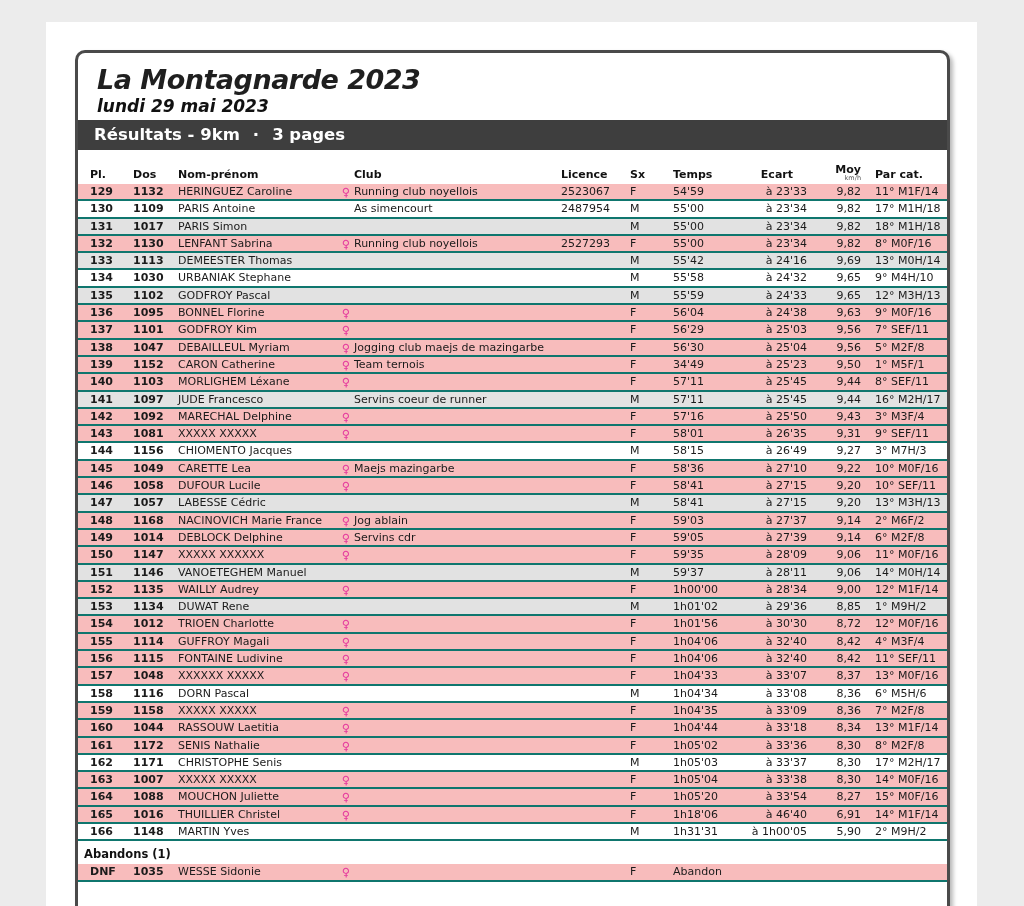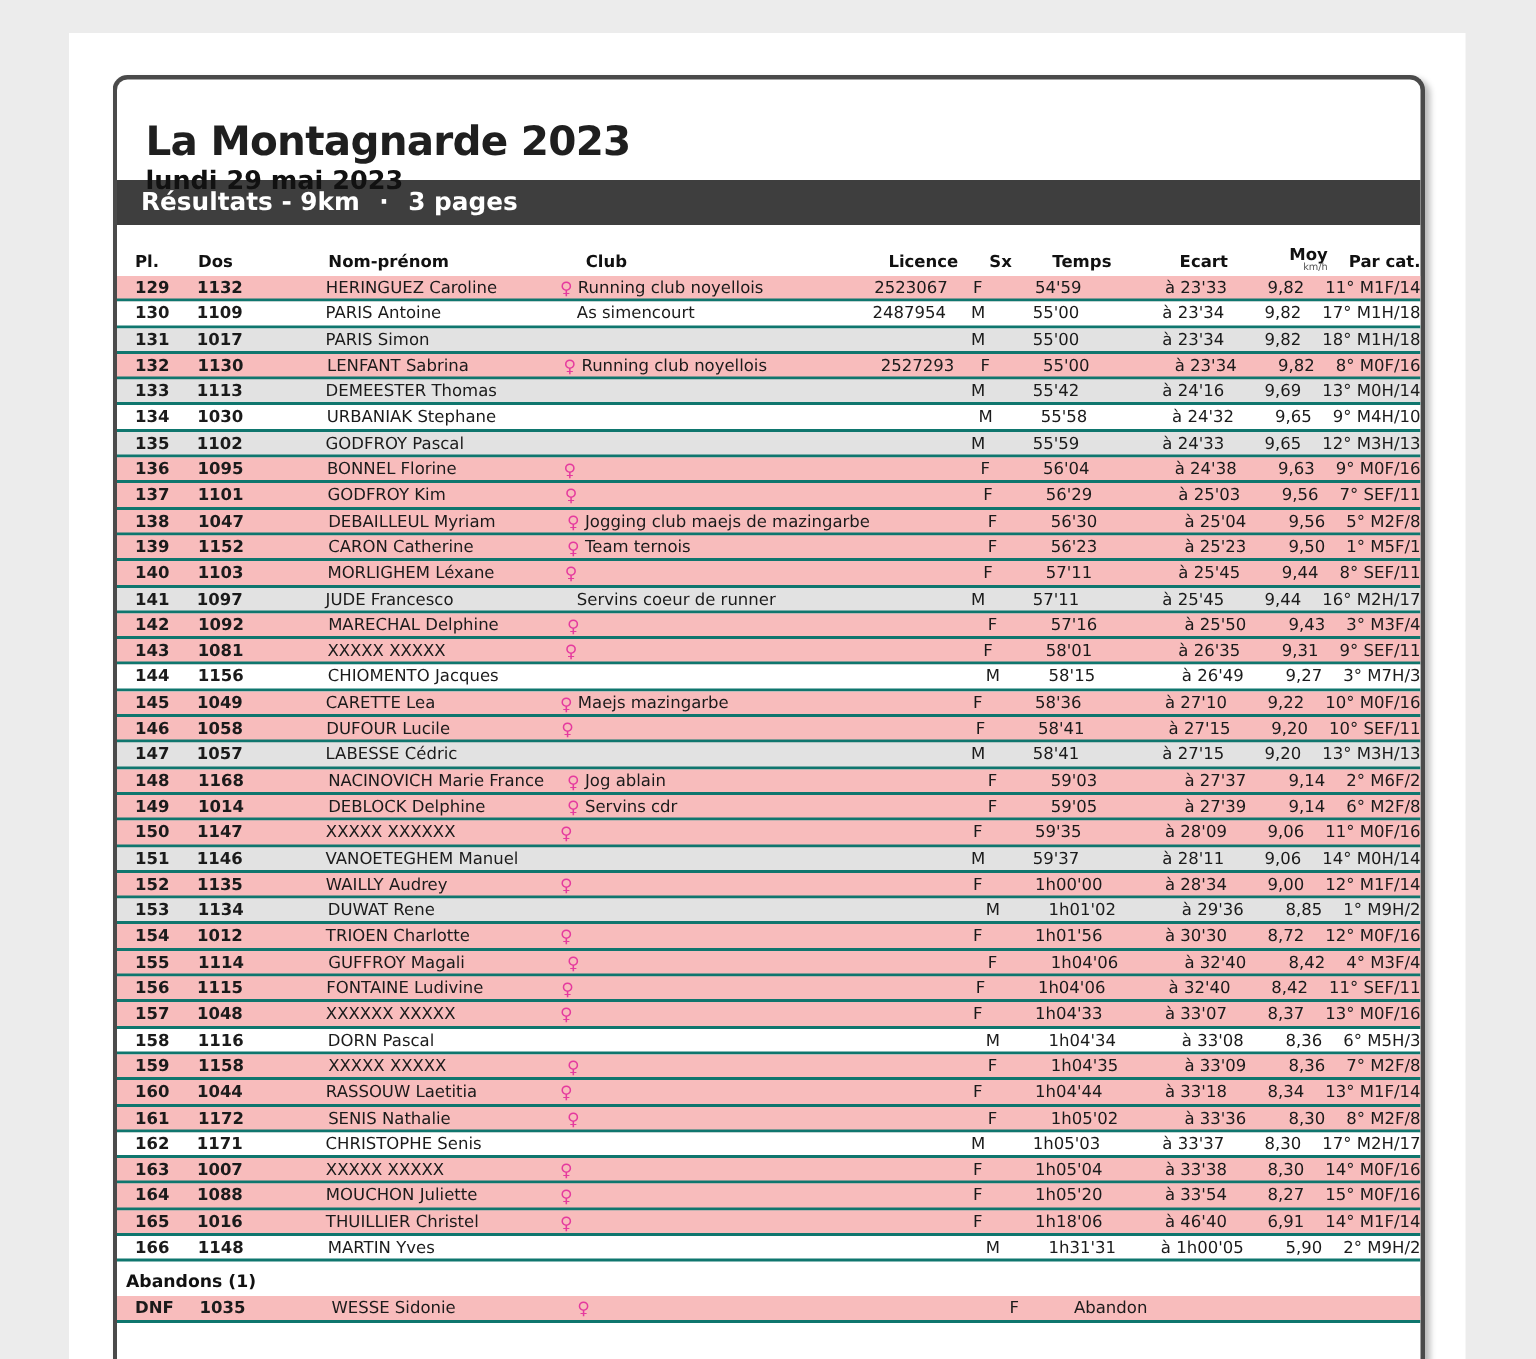--- a/index.html
+++ b/index.html
@@ -21,21 +21,21 @@
   }
   .card{
     position:absolute; left:29px; top:28px; width:875px; height:880px;
     background:var(--white);
     border:3px solid var(--border);
     border-bottom:none;
     border-radius:10px 10px 0 0;
     box-shadow:3px 3px 4px rgba(0,0,0,0.28);
     overflow:hidden;
   }
-  .card-head{height:67px; padding:26px 0 0 19px;}
+  .card-head{height:67px; padding:11px 0 0 19px;font-style:italic;}
   .title{font-size:27px; font-weight:bold; letter-spacing:-0.5px; color:#1f1f1f;}
   .date{font-size:17px; font-weight:bold; margin-top:1px; color:#111;}
   .bar{
     height:30px; background:var(--bar); color:#fff;
     font-size:16.5px; font-weight:bold; line-height:29px;
     padding-left:16px; white-space:nowrap;
   }
   .bar .dot{margin:0 13px;}
   
   .thead{
@@ -45,21 +45,21 @@
   .row{
     display:flex; height:17.3px; line-height:16.3px;
     font-size:11px; border-bottom:2px solid #0f766e;
   }
   .row.pink{background:var(--pink);}
   .row.grey{background:var(--grey);}
   .row.white{background:var(--white);}
   .c{white-space:nowrap; overflow:visible;}
   .c-pl{width:50px; padding-left:12px; font-weight:bold;}
   .c-dos{width:50px; padding-left:5px; font-weight:bold;}
-  .c-name{width:160px;margin-left:43px;}
+  .c-name{width:160px;}
   .c-icon{width:16px; text-align:center; color:var(--female); font-weight:bold; font-size:11.5px;}
   .c-club{width:206px;}
   .c-lic{width:70px; padding-left:1px;}
   .c-sx{width:38px; text-align:left;}
   .c-tps{width:76px; padding-left:5px;}
   .c-eca{width:63px; text-align:right;}
   .c-moy{width:54px; text-align:right;}
   .c-cat{flex:1; padding-left:14px;}
   .thead .c-eca{padding-right:14px;}
   .moy-head{display:flex; flex-direction:column; align-items:flex-end; line-height:10px;}
@@ -232,21 +232,21 @@
           <span class="c c-cat">5° M2F/8</span>
         </div>
         <div class="row pink">
           <span class="c c-pl">139</span>
           <span class="c c-dos">1152</span>
           <span class="c c-name">CARON Catherine</span>
           <span class="c c-icon">♀</span>
           <span class="c c-club">Team ternois</span>
           <span class="c c-lic"></span>
           <span class="c c-sx">F</span>
-          <span class="c c-tps">56'23</span>
+          <span class="c c-tps">34'49</span>
           <span class="c c-eca">à 25'23</span>
           <span class="c c-moy">9,50</span>
           <span class="c c-cat">1° M5F/1</span>
         </div>
         <div class="row pink">
           <span class="c c-pl">140</span>
           <span class="c c-dos">1103</span>
           <span class="c c-name">MORLIGHEM Léxane</span>
           <span class="c c-icon">♀</span>
           <span class="c c-club"></span>
@@ -482,21 +482,21 @@
           <span class="c c-pl">158</span>
           <span class="c c-dos">1116</span>
           <span class="c c-name">DORN Pascal</span>
           <span class="c c-icon"></span>
           <span class="c c-club"></span>
           <span class="c c-lic"></span>
           <span class="c c-sx">M</span>
           <span class="c c-tps">1h04'34</span>
           <span class="c c-eca">à 33'08</span>
           <span class="c c-moy">8,36</span>
-          <span class="c c-cat">6° M5H/3</span>
+          <span class="c c-cat">6° M5H/6</span>
         </div>
         <div class="row pink">
           <span class="c c-pl">159</span>
           <span class="c c-dos">1158</span>
           <span class="c c-name">XXXXX XXXXX</span>
           <span class="c c-icon">♀</span>
           <span class="c c-club"></span>
           <span class="c c-lic"></span>
           <span class="c c-sx">F</span>
           <span class="c c-tps">1h04'35</span>

